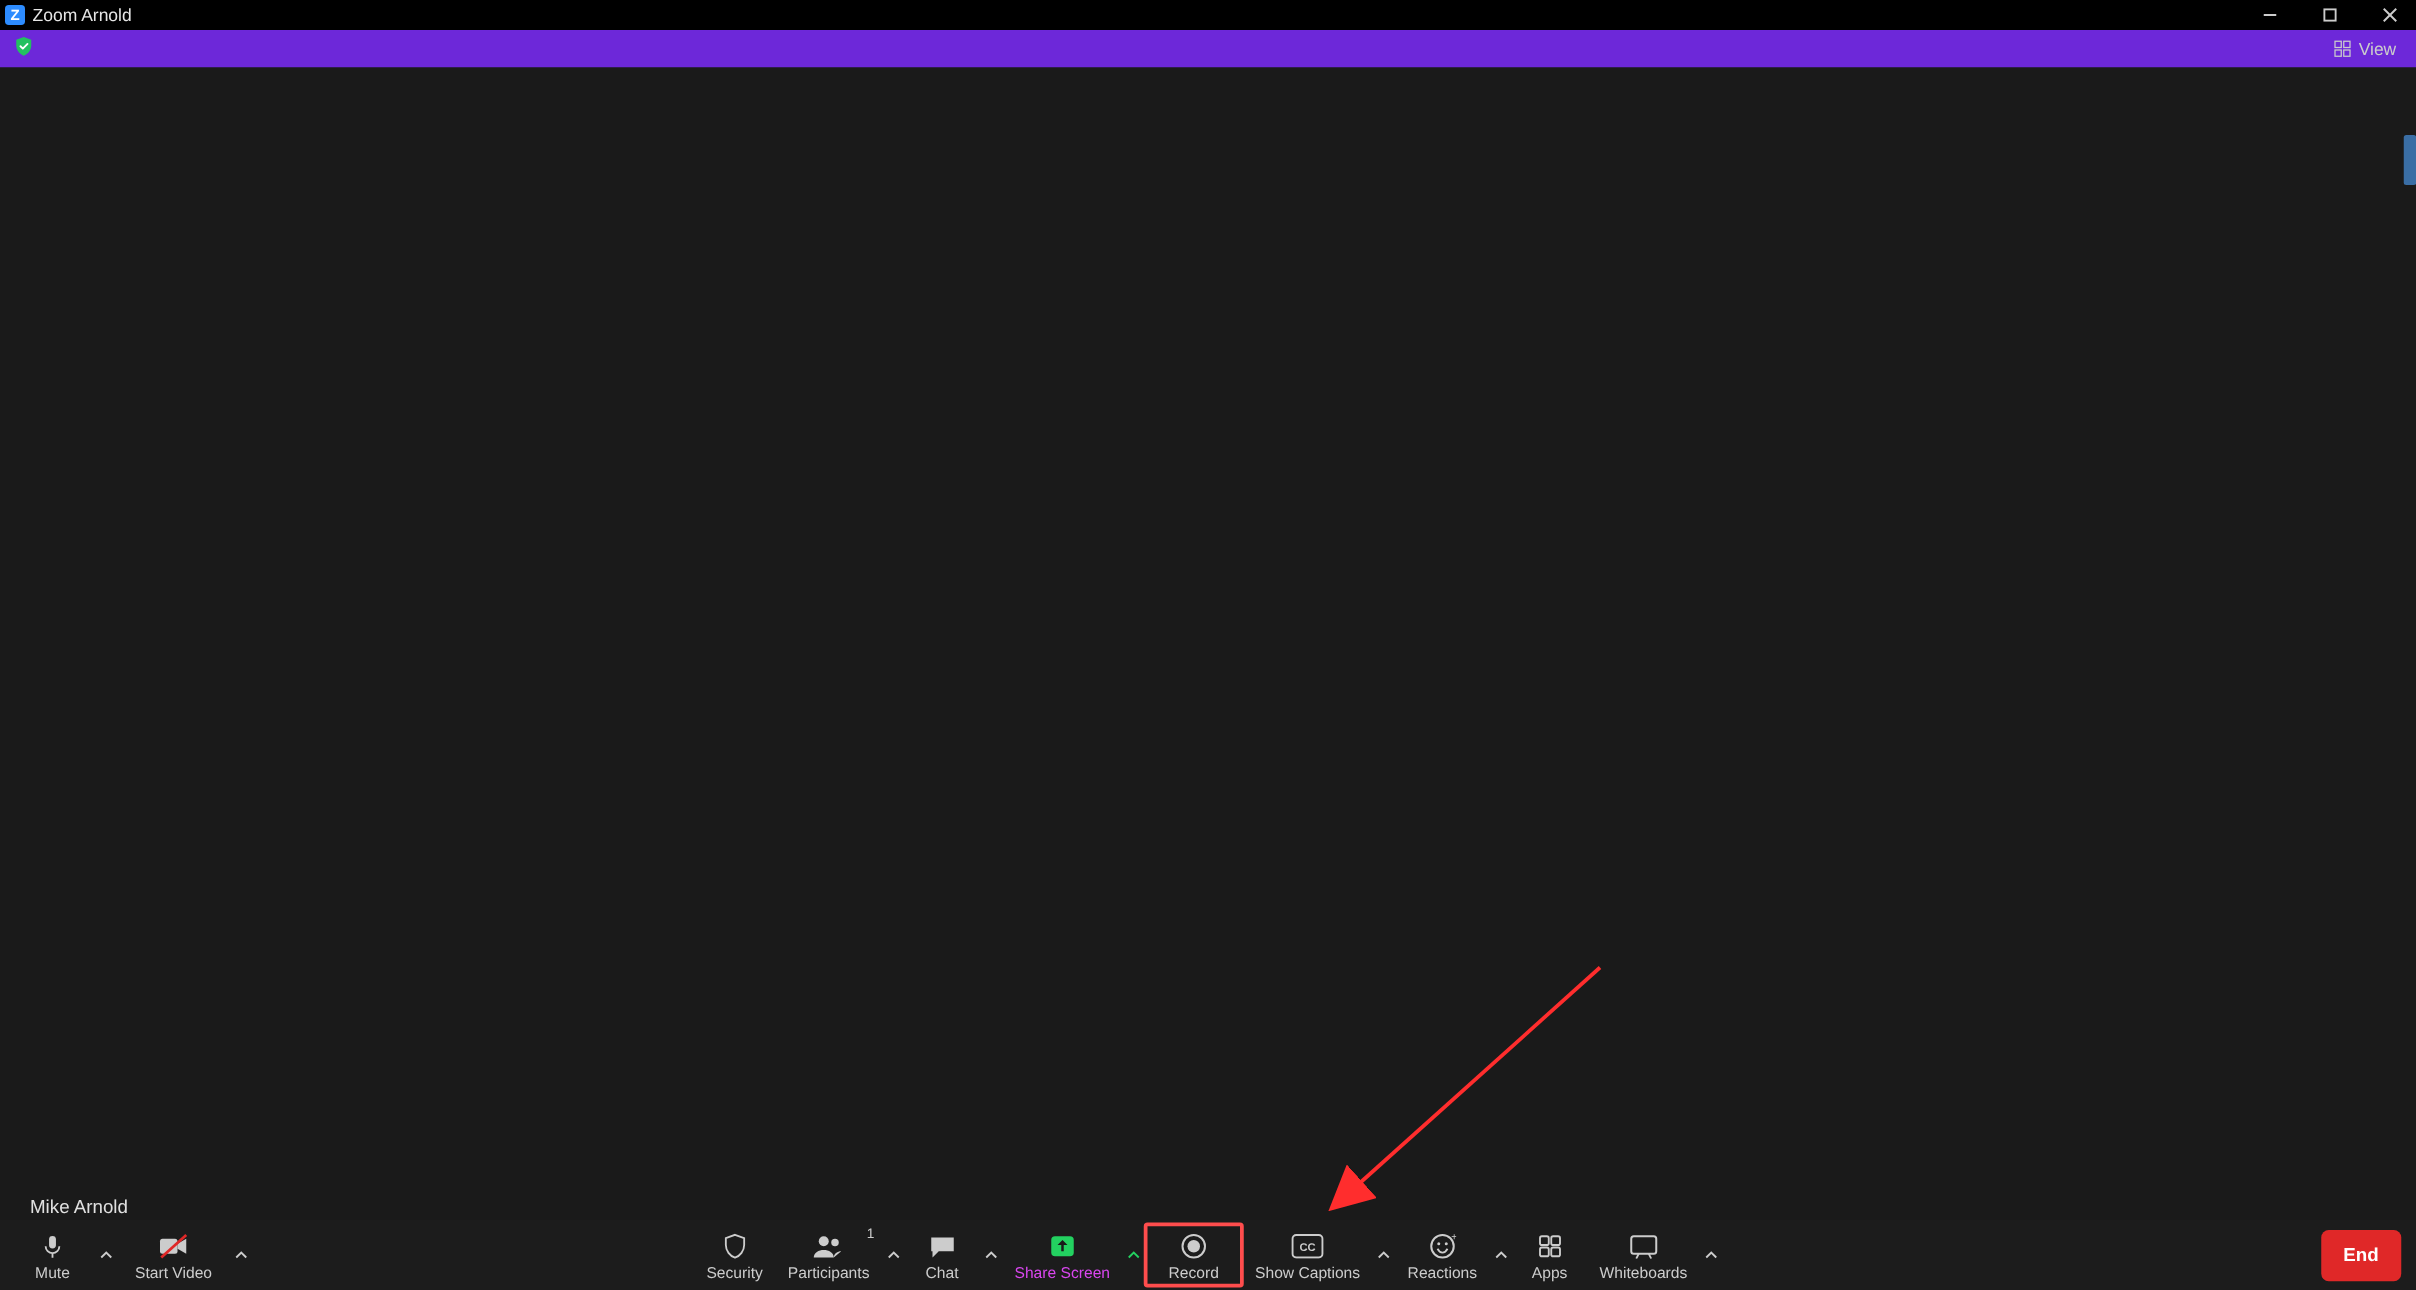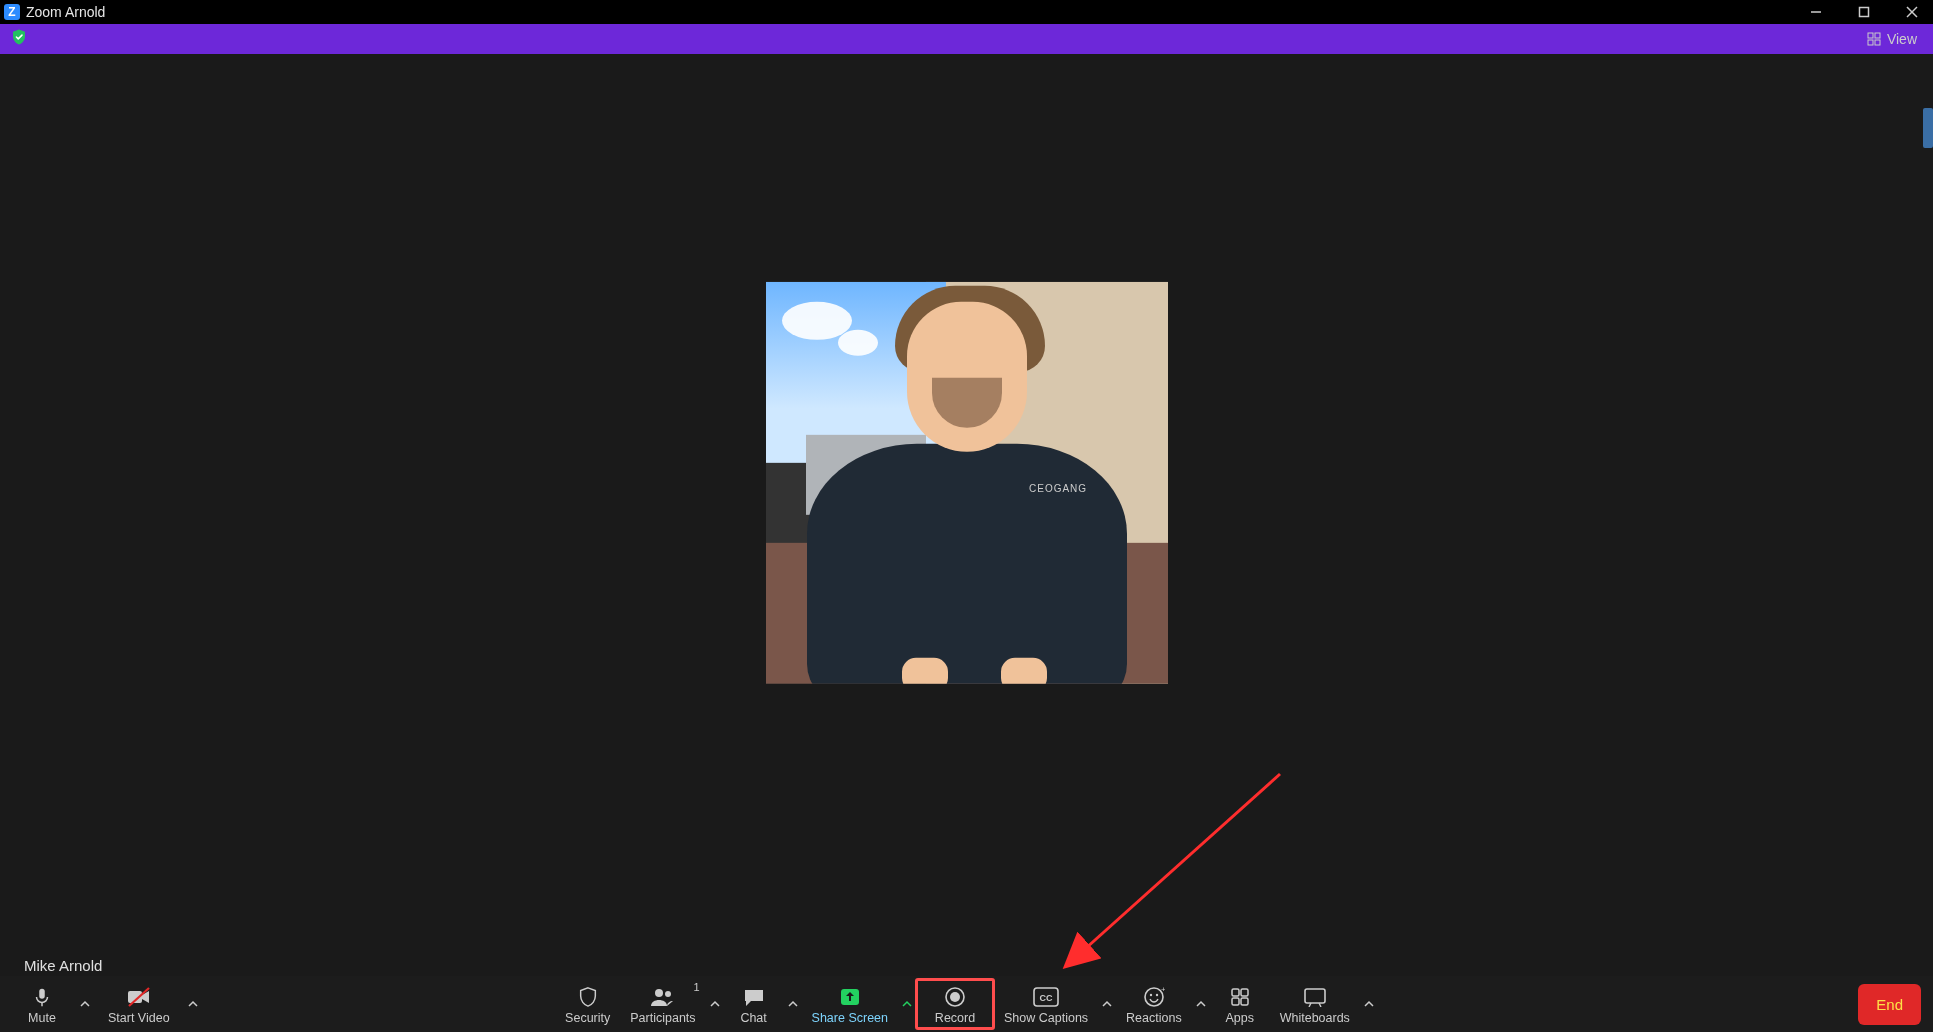--- a/index.html
+++ b/index.html
@@ -20,25 +20,25 @@
   
   .name-label { position:absolute; left:20px; bottom:0; font-size:15px; color:#e0e0e0; padding:2px 4px;}
   
   .arrow-svg { position:absolute; left:0; top:0; width:100%; height:100%; pointer-events:none;}
   
   .controlbar { height:56px; background:#1c1c1c; display:flex; align-items:center; justify-content:center; position:relative; padding:0 10px;}
   .controls-left { position:absolute; left:12px; top:0; bottom:0; display:flex; align-items:center; gap:4px;justify-content:flex-end;}
   .controls-center { display:flex; align-items:center; gap:0;}
   .controls-right { position:absolute; right:12px; top:0; bottom:0; display:flex; align-items:center;}
   .ctrl { display:flex; flex-direction:column; align-items:center; justify-content:center; height:50px; min-width:60px; padding:2px 10px 0 10px; color:#ccc; cursor:pointer; font-size:12.5px; gap:2px; position:relative;}
-  .ctrl.green { color:#7dd3fc; }
+  .ctrl.green { color:#d946ef; }
   .ctrl .icon-slot { height:24px; display:flex; align-items:center; justify-content:center;}
   .caret { width:18px; height:50px; display:flex; align-items:center; justify-content:center; cursor:pointer; color:#ccc;}
   .caret svg { width:10px; height:10px;}
-  .end-btn { background:#e02828; color:#fde047; border:none; border-radius:6px; padding:12px 18px; font-size:15px; font-weight:400; cursor:pointer;}
+  .end-btn { background:#e02828; color:#ffffff; border:none; border-radius:6px; padding:12px 18px; font-size:15px; font-weight:700; cursor:pointer;}
   .record-highlight { outline:3px solid #ff4d4d; outline-offset:-2px; border-radius:2px;}
   .badge { position:absolute; top:2px; right:6px; font-size:11px; color:#ccc;}
   
   .photo { width:100%; height:100%; position:relative; overflow:hidden; }
   .sky { position:absolute; left:0; top:0; width:45%; height:45%; background:linear-gradient(180deg,#6fb6ff 0%, #cfe8ff 70%);}
   .cloud { position:absolute; background:#fff; border-radius:50%; opacity:0.9;}
   .cloud.c1{ left:4%; top:5%; width:70px; height:38px;}
   .cloud.c2{ left:18%; top:12%; width:40px; height:26px;}
   .building { position:absolute; background:#d8c7ad;}
   .building.b1{ right:0; top:0; width:60%; height:100%;}
@@ -97,39 +97,20 @@
         <rect x="8" y="1" width="5" height="5" fill="none" stroke="#ccc"></rect>
         <rect x="1" y="8" width="5" height="5" fill="none" stroke="#ccc"></rect>
         <rect x="8" y="8" width="5" height="5" fill="none" stroke="#ccc"></rect>
       </svg>
     <span>View</span>
   </div>
 </div>
 
 <div class="main">
   <div class="fake-scroll"></div>
-  <div class="video-tile">
-    <div class="photo">
-      <div class="building b1"></div>
-      <div class="sky"></div>
-      <div class="cloud c1"></div>
-        <div class="cloud c2"></div>
-      <div class="building b2"></div>
-      <div class="ground"></div>
-      <div class="person-body"></div>
-      <div class="tee"></div>
-      <div class="neck"></div>
-      <div class="hair"></div>
-      <div class="head"></div>
-      <div class="beard"></div>
-      <div class="hand hl"></div>
-        <div class="hand hr"></div>
-      <div class="hoodie-text">CEOGANG</div>
-    </div>
-  </div>
   <div class="name-label">Mike Arnold</div>
 
   <svg class="arrow-svg" viewBox="0 0 1933 922">
     <defs>
         <marker id="ah" markerWidth="12" markerHeight="12" refX="2" refY="6" orient="auto">
           <path d="M0,0 L12,6 L0,12 Z" fill="#ff2d2d"></path>
         </marker>
       </defs>
     <line x1="1280" y1="720" x2="1085" y2="895" stroke="#ff2d2d" stroke-width="3" marker-end="url(#ah)"></line>
   </svg>

